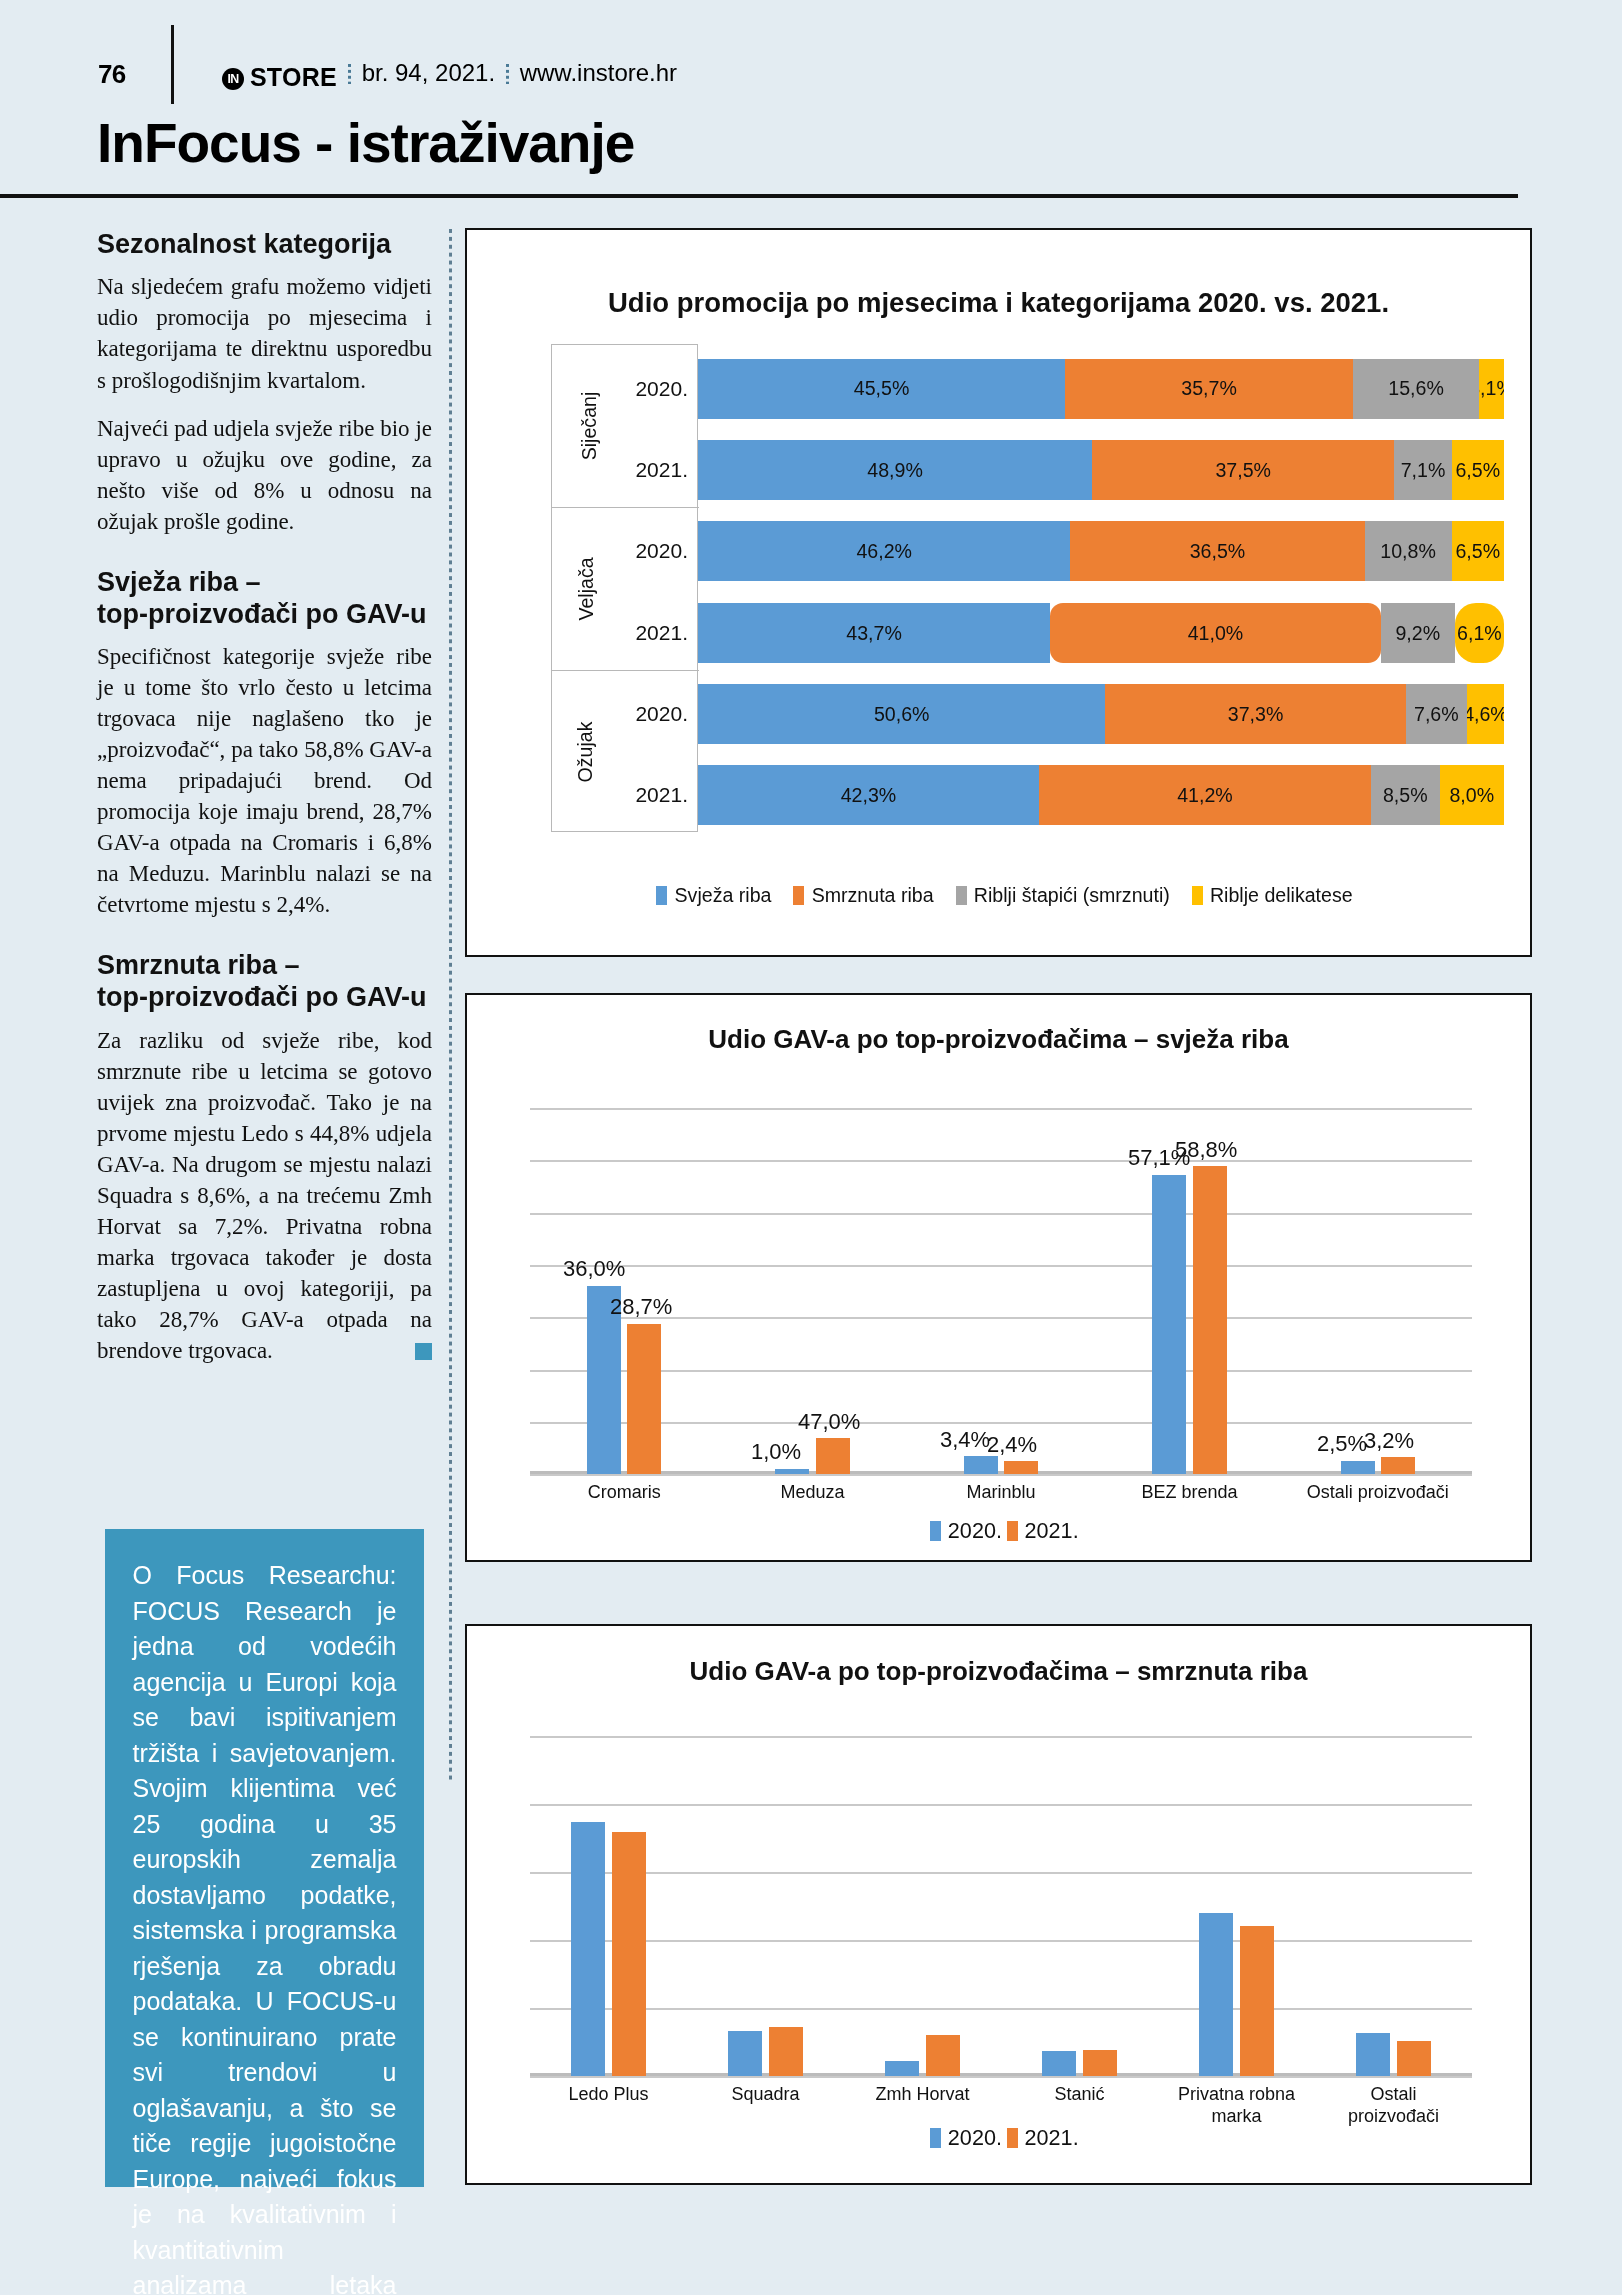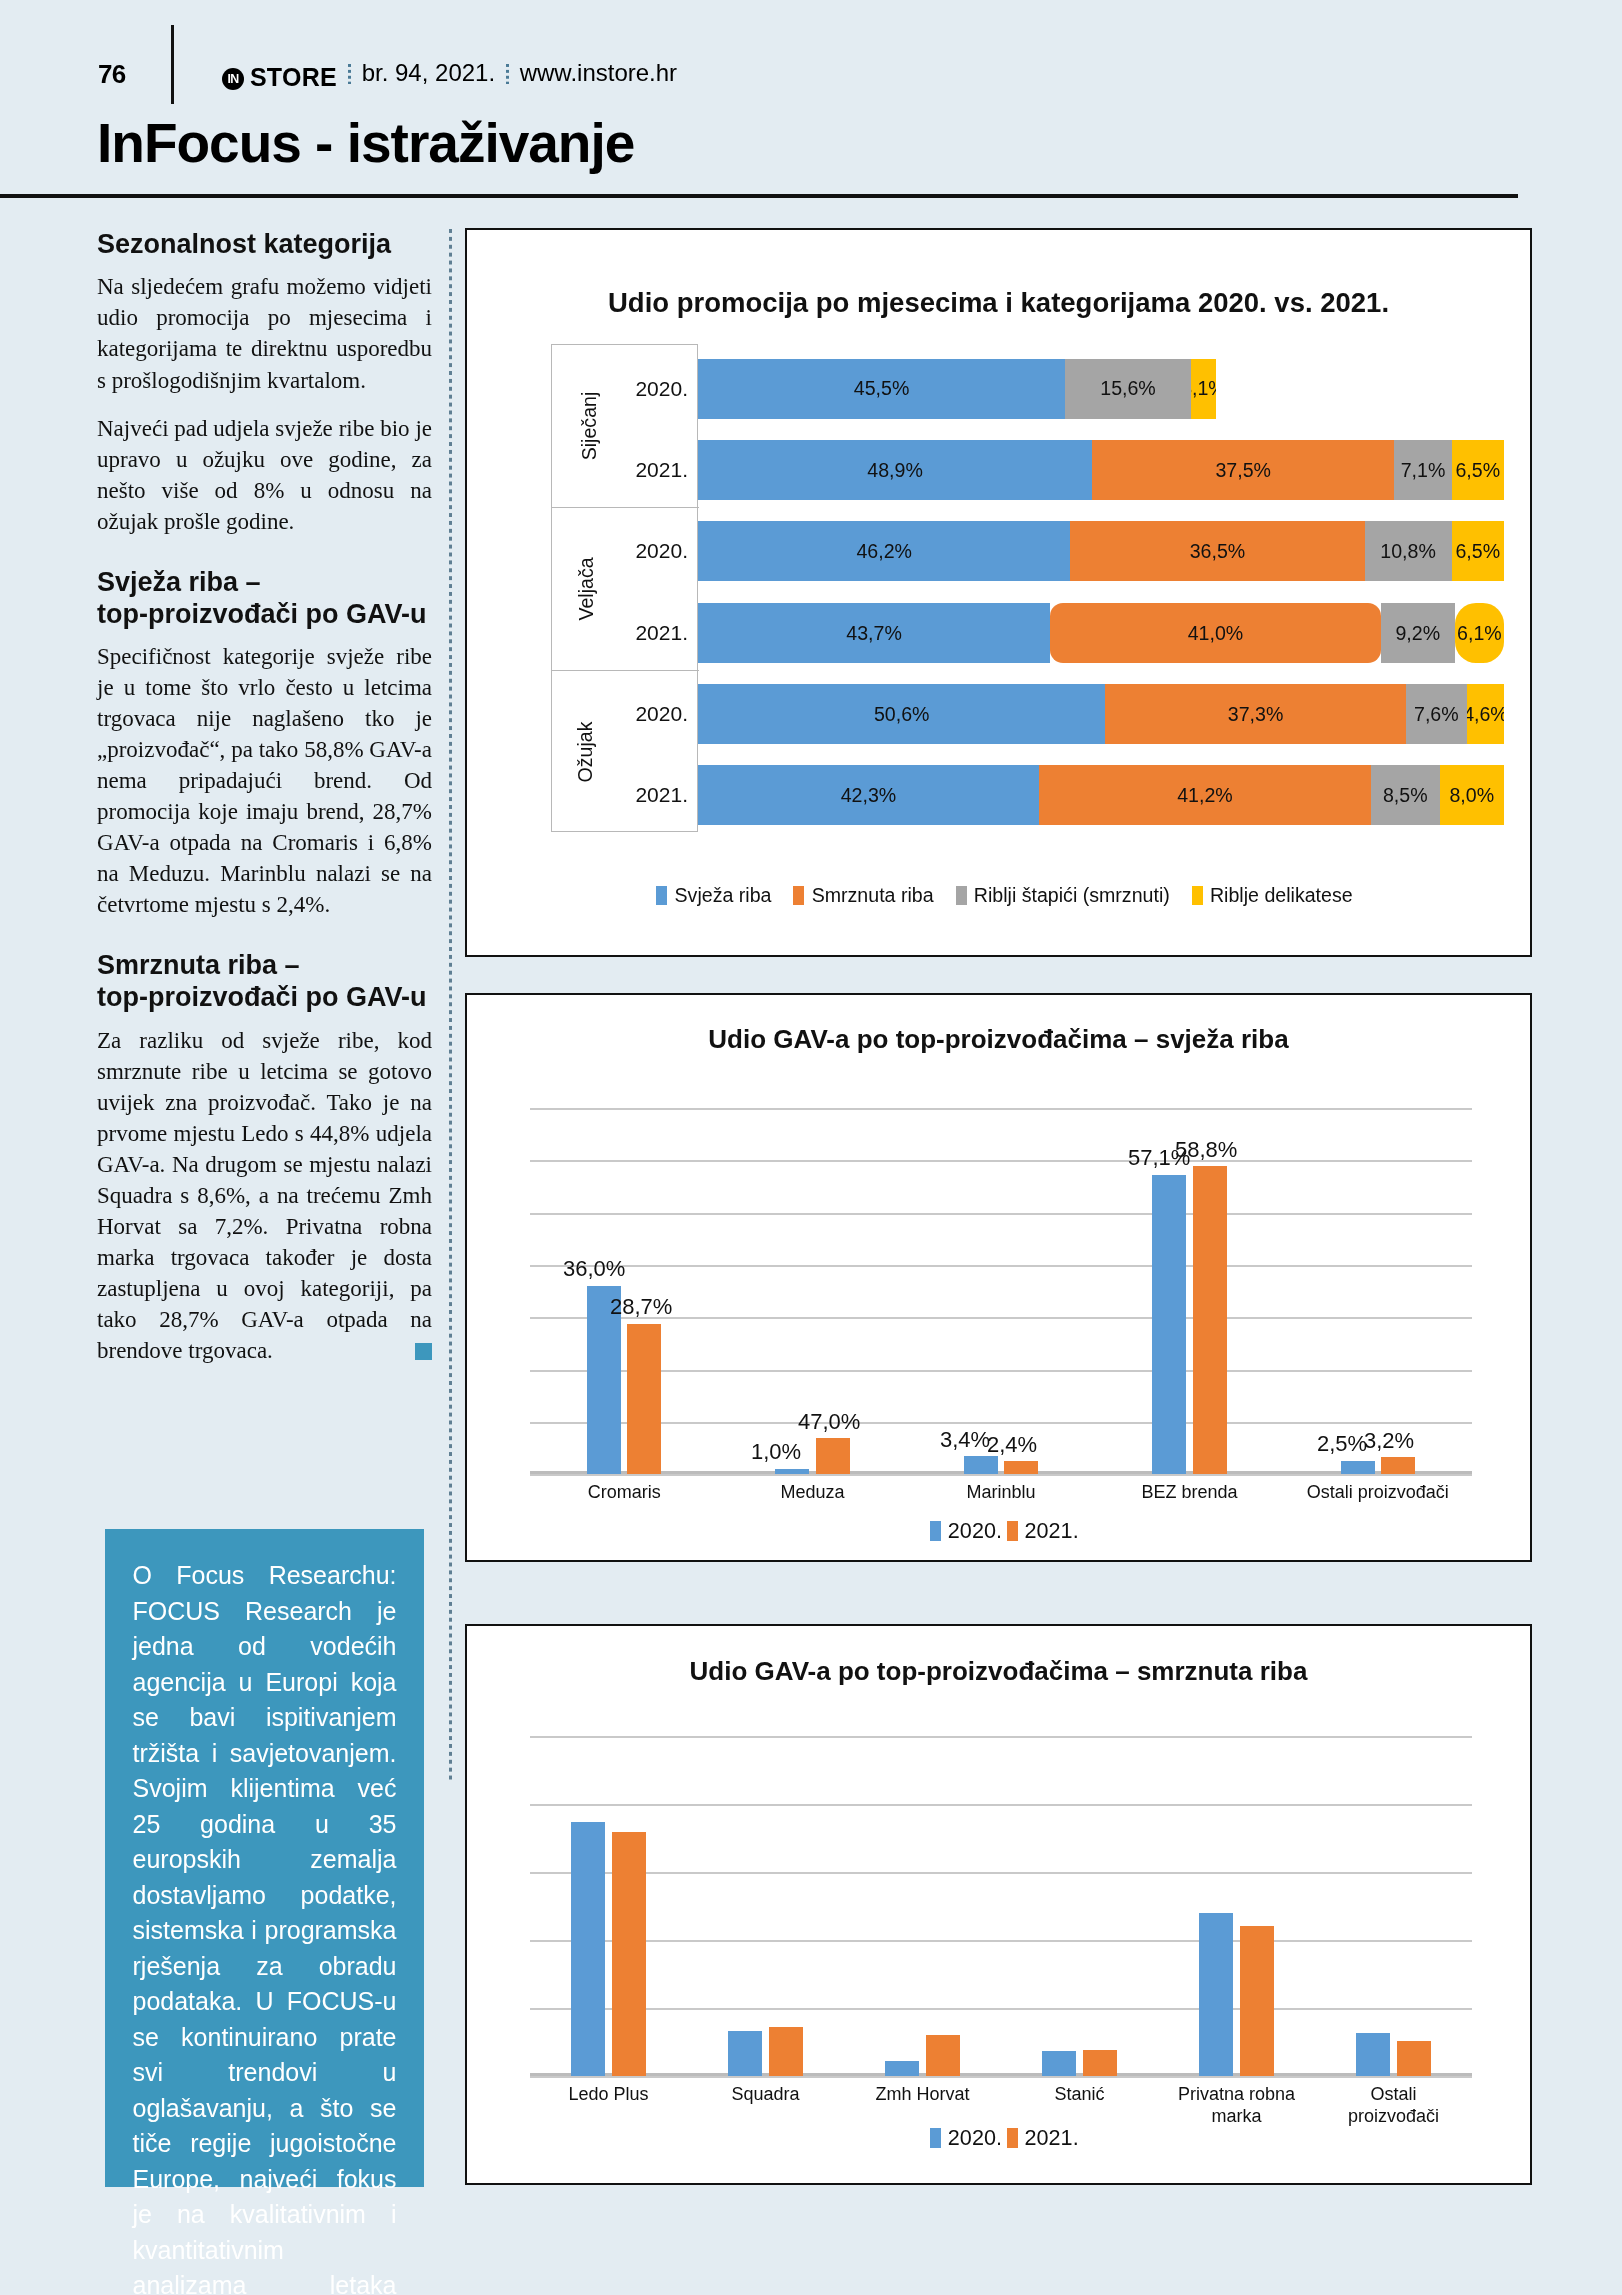--- a/index.html
+++ b/index.html
@@ -220,20 +220,21 @@
           <div class="sb-group" style="top: 163px; height: 163px;">
             <div class="sb-monthlbl">Veljača</div>
           </div>
           <div class="sb-group" style="top: 325px; height: 163px; border-bottom: none;">
             <div class="sb-monthlbl">Ožujak</div>
           </div>
         </div>
     <div class="sb-row" style="top: 14.5px; width: 806px;">
           <div class="sb-yearlbl">2020.</div>
           <div class="seg c0" style="width: 45.5455%;">45,5%</div>
+          <div class="seg c1" style="width: 35.7357%;">35,7%</div>
           <div class="seg c2" style="width: 15.6156%;">15,6%</div>
           <div class="seg c3" style="width: 3.1031%;">3,1%</div>
         </div>
         <div class="sb-row" style="top: 96px; width: 806px;">
           <div class="sb-yearlbl">2021.</div>
           <div class="seg c0" style="width: 48.9%;">48,9%</div>
           <div class="seg c1" style="width: 37.5%;">37,5%</div>
           <div class="seg c2" style="width: 7.1%;">7,1%</div>
           <div class="seg c3" style="width: 6.5%;">6,5%</div>
         </div>

